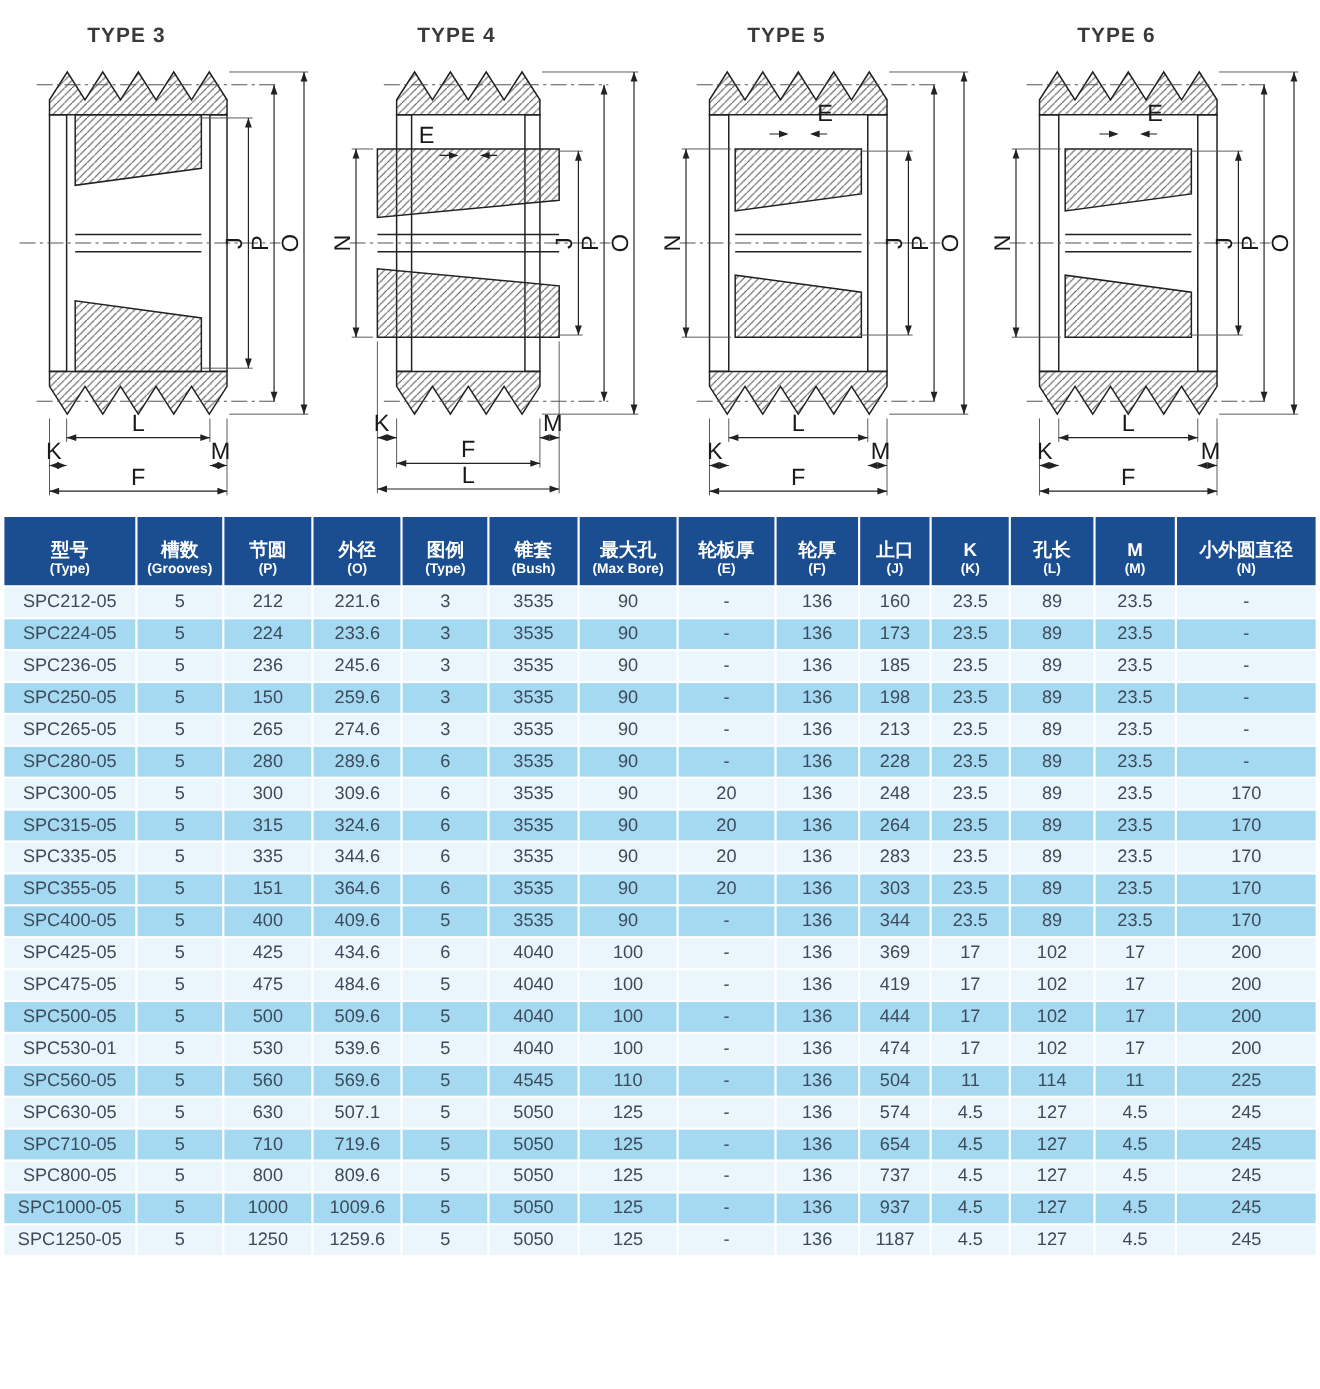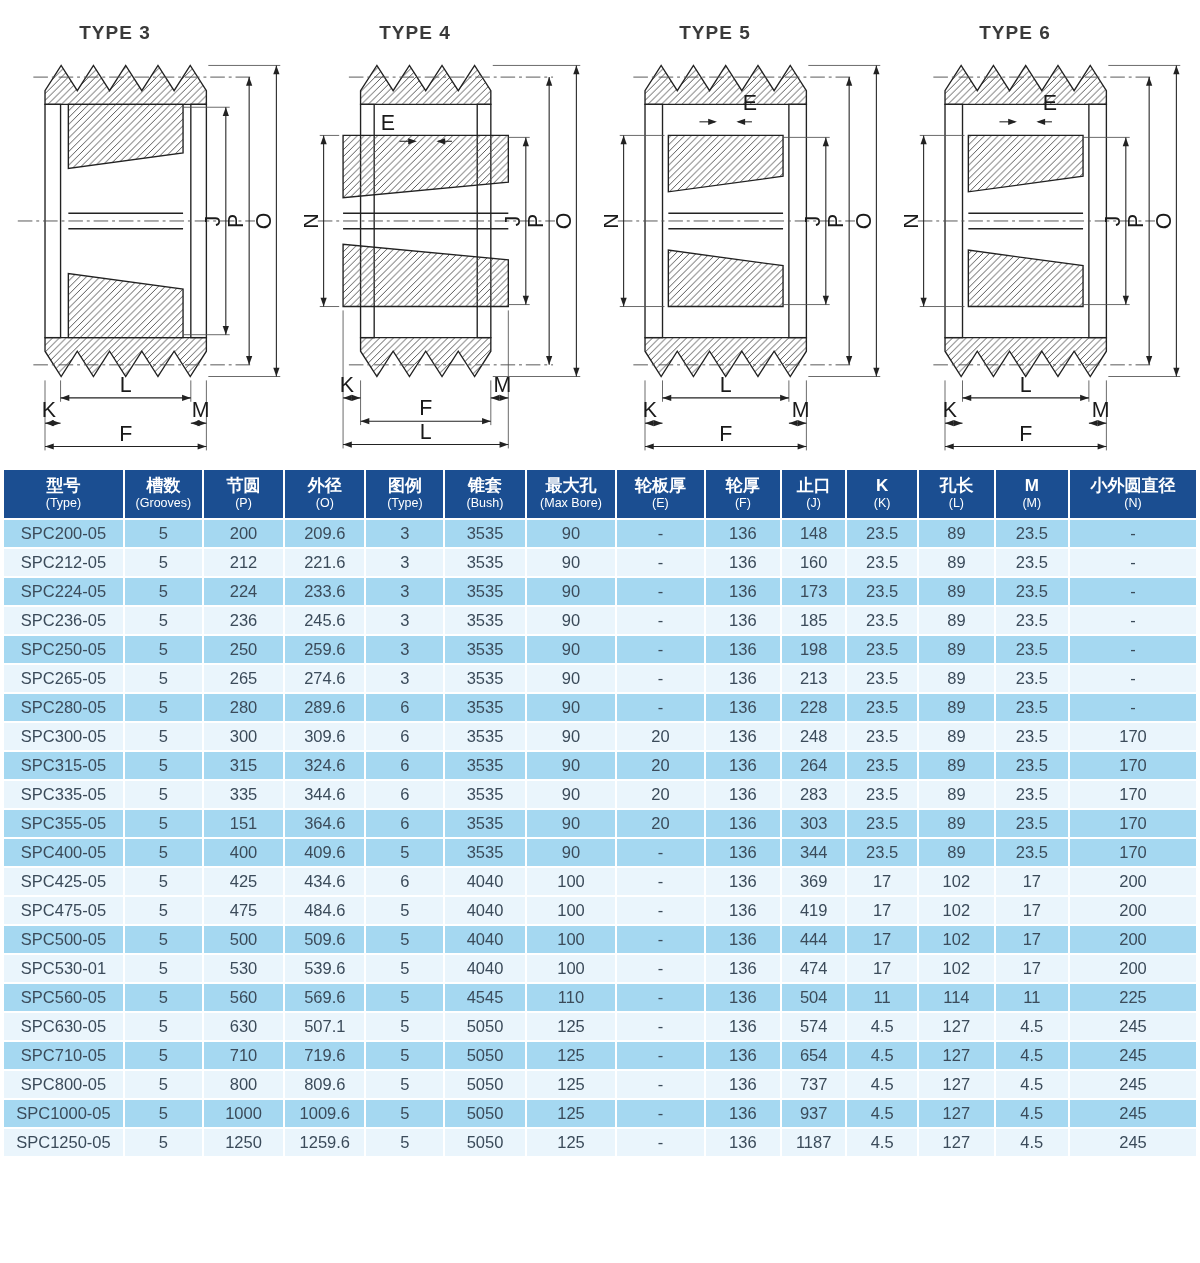--- a/index.html
+++ b/index.html
@@ -19,23 +19,23 @@
   .diagram svg{width:292px;height:418px;display:block;margin-top:2px;}
   .outl{fill:#ffffff;stroke:var(--line);stroke-width:1.4;}
   .hat{stroke:var(--line);stroke-width:1.4;}
   .thin{stroke:var(--line);stroke-width:1.4;fill:none;}
   .ext{stroke:#555;stroke-width:0.9;fill:none;}
   .dim{stroke:#222;stroke-width:1.1;fill:none;}
   .cl{stroke:#555;stroke-width:1;fill:none;stroke-dasharray:15 4 3 4;}
   .dlab{font-family:"Liberation Sans",sans-serif;font-size:22px;fill:#1a1a1a;}
   
   .spec-table{width:1196px;margin:0 2px;border-collapse:separate;border-spacing:2px;table-layout:fixed;}
-  .spec-table thead th{background:var(--header-bg);color:var(--header-text);padding:5px 1px 6px;vertical-align:middle;line-height:1.25;}
+  .spec-table thead th{background:var(--header-bg);color:var(--header-text);padding:19px 1px 6px;vertical-align:middle;line-height:1.25;}
   .spec-table thead .zh{display:block;font-size:17px;font-weight:bold;}
-  .spec-table thead .en{display:block;font-size:12.5px;font-weight:normal;}
+  .spec-table thead .en{display:block;font-size:12.5px;font-weight:bold;}
   .spec-table tbody td{text-align:center;font-size:16.5px;color:var(--body-text);height:27px;padding:0;}
   .spec-table tbody tr.alt td{background:var(--row-alt);}
   .spec-table tbody tr.light td{background:var(--row-light);}
 </style>
 </head>
 <body>
 
 <div class="diagrams">
   <div class="diagram">
     <div class="diagram-title">TYPE 3</div>
@@ -371,36 +371,20 @@
           <span class="zh">M</span>
           <span class="en">(M)</span>
         </th>
         <th>
           <span class="zh">小外圆直径</span>
           <span class="en">(N)</span>
         </th>
       </tr>
     </thead>
   <tbody>
-      <tr class="alt">
-        <td>SPC200-05</td>
-        <td>5</td>
-        <td>200</td>
-        <td>209.6</td>
-        <td>3</td>
-        <td>3535</td>
-        <td>90</td>
-        <td>-</td>
-        <td>136</td>
-        <td>148</td>
-        <td>23.5</td>
-        <td>89</td>
-        <td>23.5</td>
-        <td>-</td>
-      </tr>
       <tr class="light">
         <td>SPC212-05</td>
         <td>5</td>
         <td>212</td>
         <td>221.6</td>
         <td>3</td>
         <td>3535</td>
         <td>90</td>
         <td>-</td>
         <td>136</td>
@@ -438,21 +422,21 @@
         <td>136</td>
         <td>185</td>
         <td>23.5</td>
         <td>89</td>
         <td>23.5</td>
         <td>-</td>
       </tr>
       <tr class="alt">
         <td>SPC250-05</td>
         <td>5</td>
-        <td>250</td>
+        <td>150</td>
         <td>259.6</td>
         <td>3</td>
         <td>3535</td>
         <td>90</td>
         <td>-</td>
         <td>136</td>
         <td>198</td>
         <td>23.5</td>
         <td>89</td>
         <td>23.5</td>

